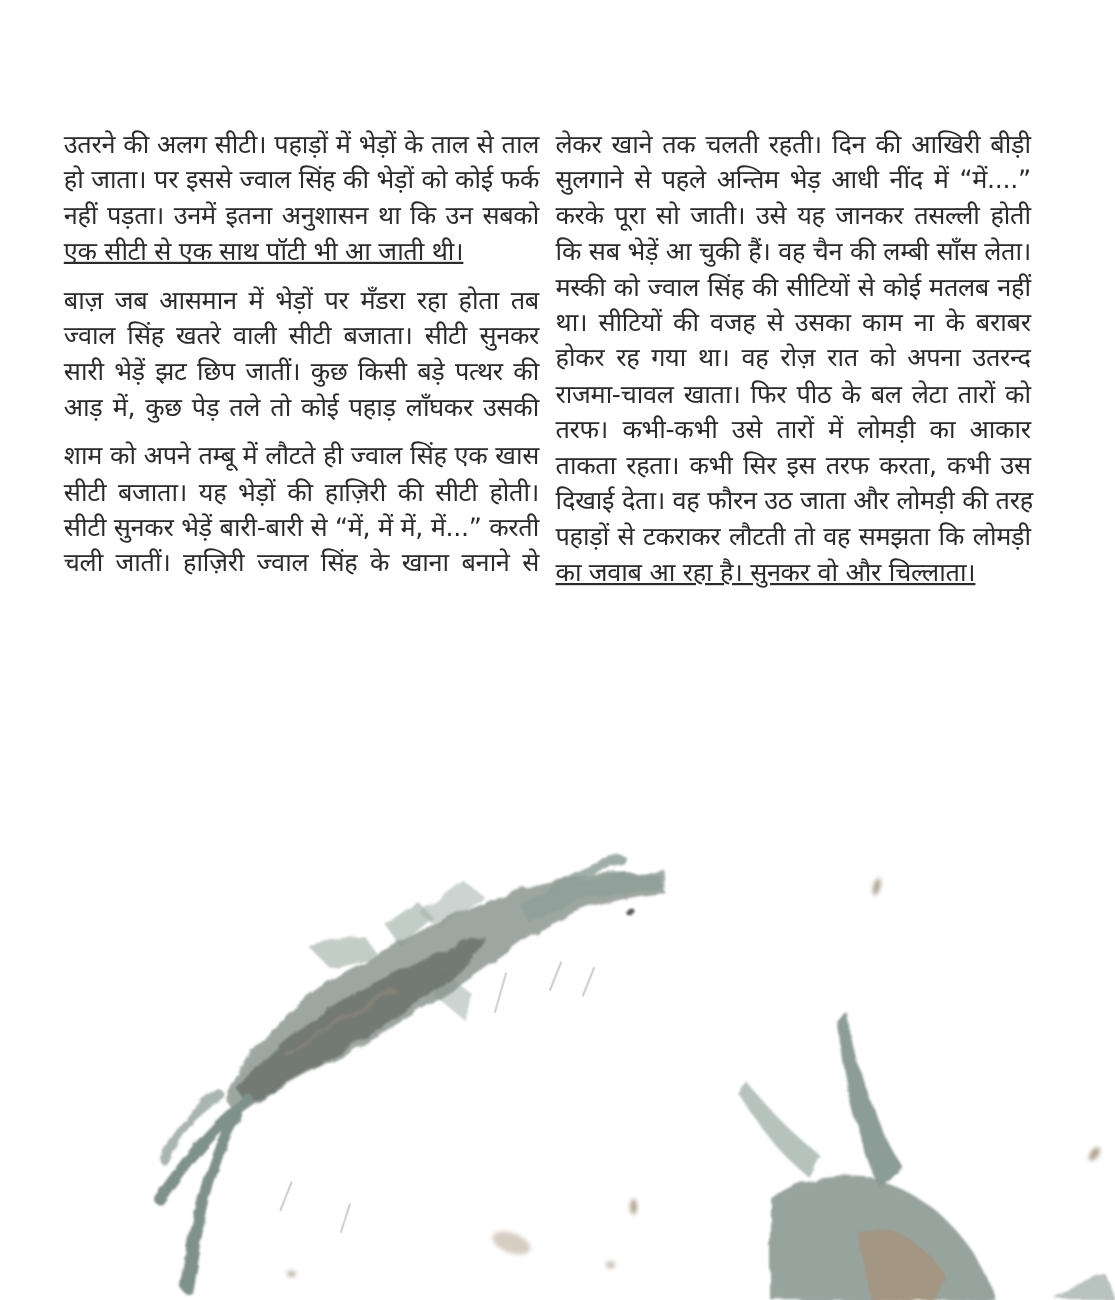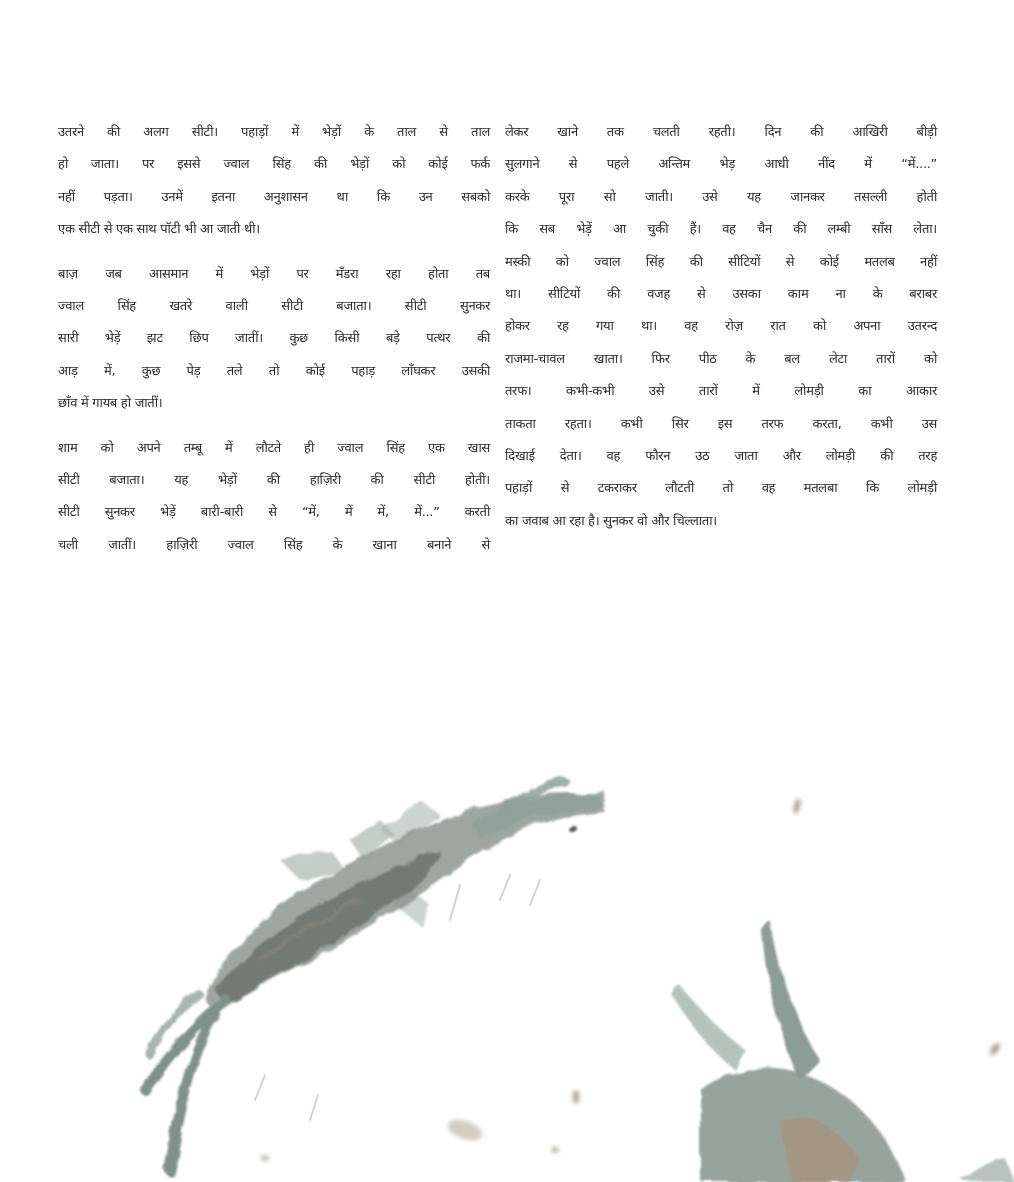--- a/index.html
+++ b/index.html
@@ -1,43 +1,42 @@
 <!DOCTYPE html>
 <html><head>
 <meta charset="utf-8">
 <style>
   html, body { margin: 0; padding: 0; background: #ffffff; }
   body { width: 1014px; height: 1182px; position: relative; overflow: hidden; }
   .page { position: absolute; left: 0; top: 0; width: 1014px; height: 1182px; background: #ffffff; }
-  .col { position: absolute; top: 116px; width: 432px; font-family: "DejaVu Sans", sans-serif; font-size: 13px; color: #2b2b2b; }
+  .col { position: absolute; top: 116px; width: 432px; font-family: "DejaVu Sans", sans-serif; font-size: 23px; color: #2b2b2b; }
   .col-left { left: 58px; }
   .col-right { left: 505px; }
   .line { height: 32.4px; line-height: 32.4px; white-space: nowrap; text-align: justify; text-align-last: justify; overflow: visible; letter-spacing: -0.3px; }
-  .line.last { text-align-last: left; }
+  .line.last { text-align-last: left; text-decoration: underline; }
   .para { margin-bottom: 12px; }
   .illustration { position: absolute; left: 0; top: 720px; width: 1014px; height: 462px; }
 </style>
 </head>
 <body>
 
 <div class="page">
 
   <div class="col col-left">
     <div class="para">
       <div class="line">उतरने की अलग सीटी। पहाड़ों में भेड़ों के ताल से ताल</div>
       <div class="line">हो जाता। पर इससे ज्वाल सिंह की भेड़ों को कोई फर्क</div>
       <div class="line">नहीं पड़ता। उनमें इतना अनुशासन था कि उन सबको</div>
       <div class="line last">एक सीटी से एक साथ पॉटी भी आ जाती थी।</div>
     </div>
     <div class="para">
       <div class="line">बाज़ जब आसमान में भेड़ों पर मँडरा रहा होता तब</div>
       <div class="line">ज्वाल सिंह खतरे वाली सीटी बजाता। सीटी सुनकर</div>
       <div class="line">सारी भेड़ें झट छिप जातीं। कुछ किसी बड़े पत्थर की</div>
       <div class="line">आड़ में, कुछ पेड़ तले तो कोई पहाड़ लाँघकर उसकी</div>
-      <div class="line last">छाँव में गायब हो जातीं।</div>
     </div>
     <div class="para">
       <div class="line">शाम को अपने तम्बू में लौटते ही ज्वाल सिंह एक खास</div>
       <div class="line">सीटी बजाता। यह भेड़ों की हाज़िरी की सीटी होती।</div>
       <div class="line">सीटी सुनकर भेड़ें बारी-बारी से “में, में में, में...” करती</div>
       <div class="line">चली जातीं। हाज़िरी ज्वाल सिंह के खाना बनाने से</div>
     </div>
   </div>
 
   <div class="col col-right">
@@ -46,21 +45,21 @@
       <div class="line">सुलगाने से पहले अन्तिम भेड़ आधी नींद में “में....”</div>
       <div class="line">करके पूरा सो जाती। उसे यह जानकर तसल्ली होती</div>
       <div class="line">कि सब भेड़ें आ चुकी हैं। वह चैन की लम्बी साँस लेता।</div>
       <div class="line">मस्की को ज्वाल सिंह की सीटियों से कोई मतलब नहीं</div>
       <div class="line">था। सीटियों की वजह से उसका काम ना के बराबर</div>
       <div class="line">होकर रह गया था। वह रोज़ रात को अपना उतरन्द</div>
       <div class="line">राजमा-चावल खाता। फिर पीठ के बल लेटा तारों को</div>
       <div class="line">तरफ। कभी-कभी उसे तारों में लोमड़ी का आकार</div>
       <div class="line">ताकता रहता। कभी सिर इस तरफ करता, कभी उस</div>
       <div class="line">दिखाई देता। वह फौरन उठ जाता और लोमड़ी की तरह</div>
-      <div class="line">पहाड़ों से टकराकर लौटती तो वह मतलबा कि लोमड़ी</div>
+      <div class="line">पहाड़ों से टकराकर लौटती तो वह समझता कि लोमड़ी</div>
       <div class="line last">का जवाब आ रहा है। सुनकर वो और चिल्लाता।</div>
     </div>
   </div>
 
   <svg class="illustration" viewBox="0 720 1014 462" width="1014" height="462">
     <defs>
       <filter id="wc" x="-20%" y="-20%" width="140%" height="140%">
         <feTurbulence type="fractalNoise" baseFrequency="0.035" numOctaves="3" seed="4" result="n"></feTurbulence>
         <feDisplacementMap in="SourceGraphic" in2="n" scale="9"></feDisplacementMap>
         <feGaussianBlur stdDeviation="1.2"></feGaussianBlur>

